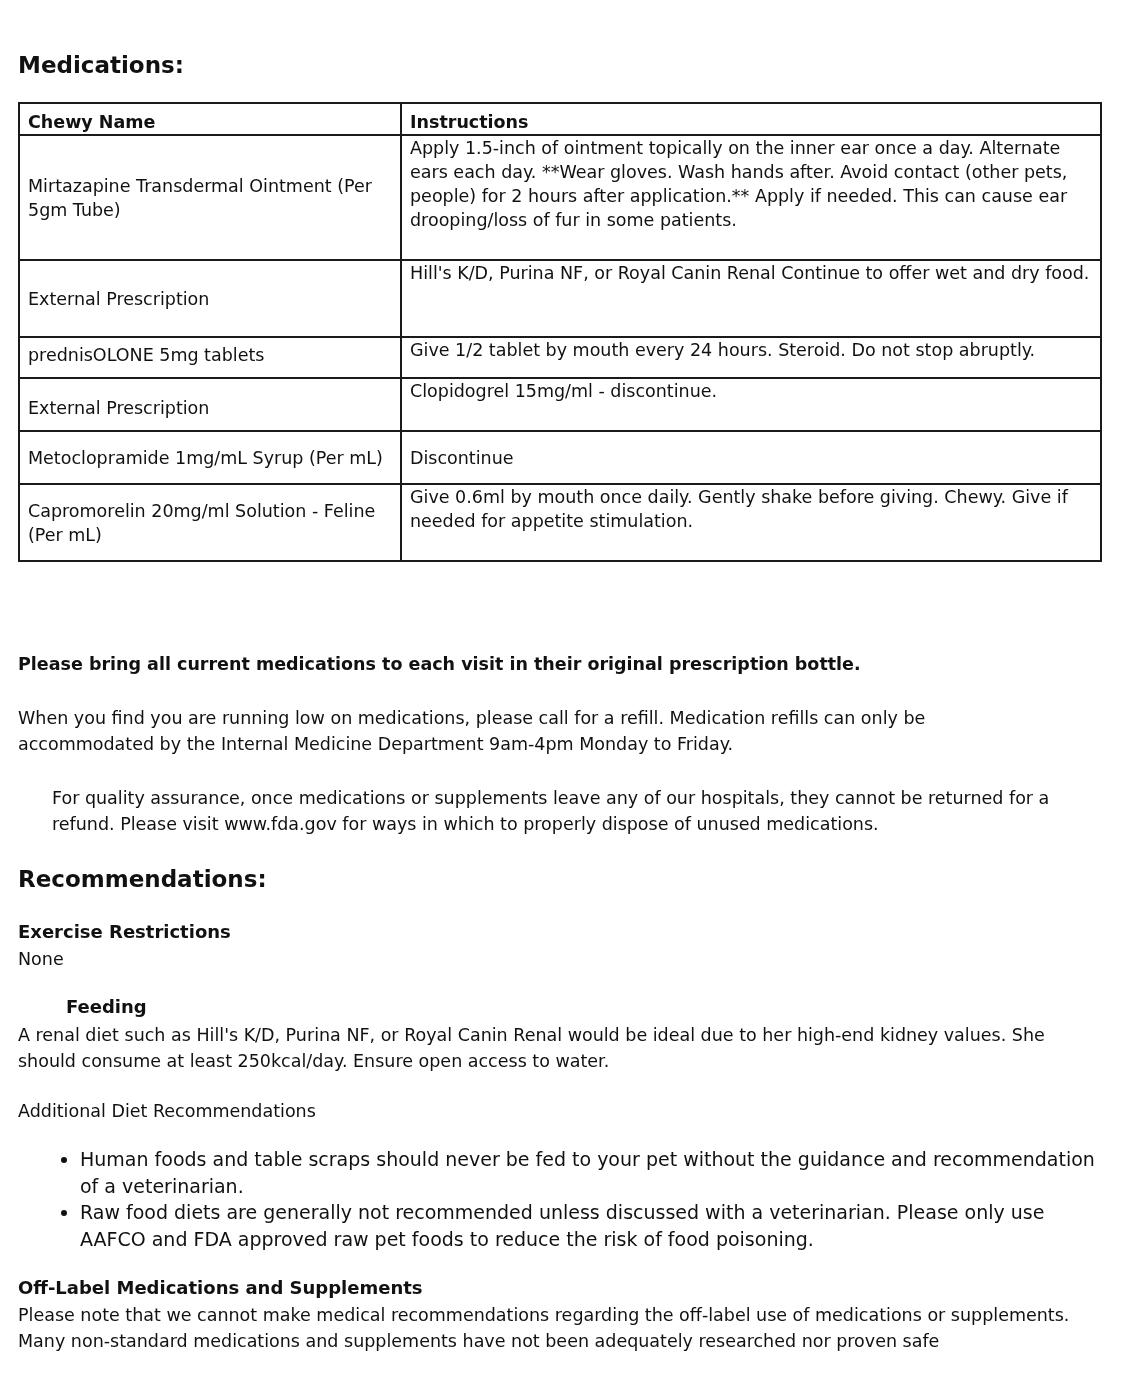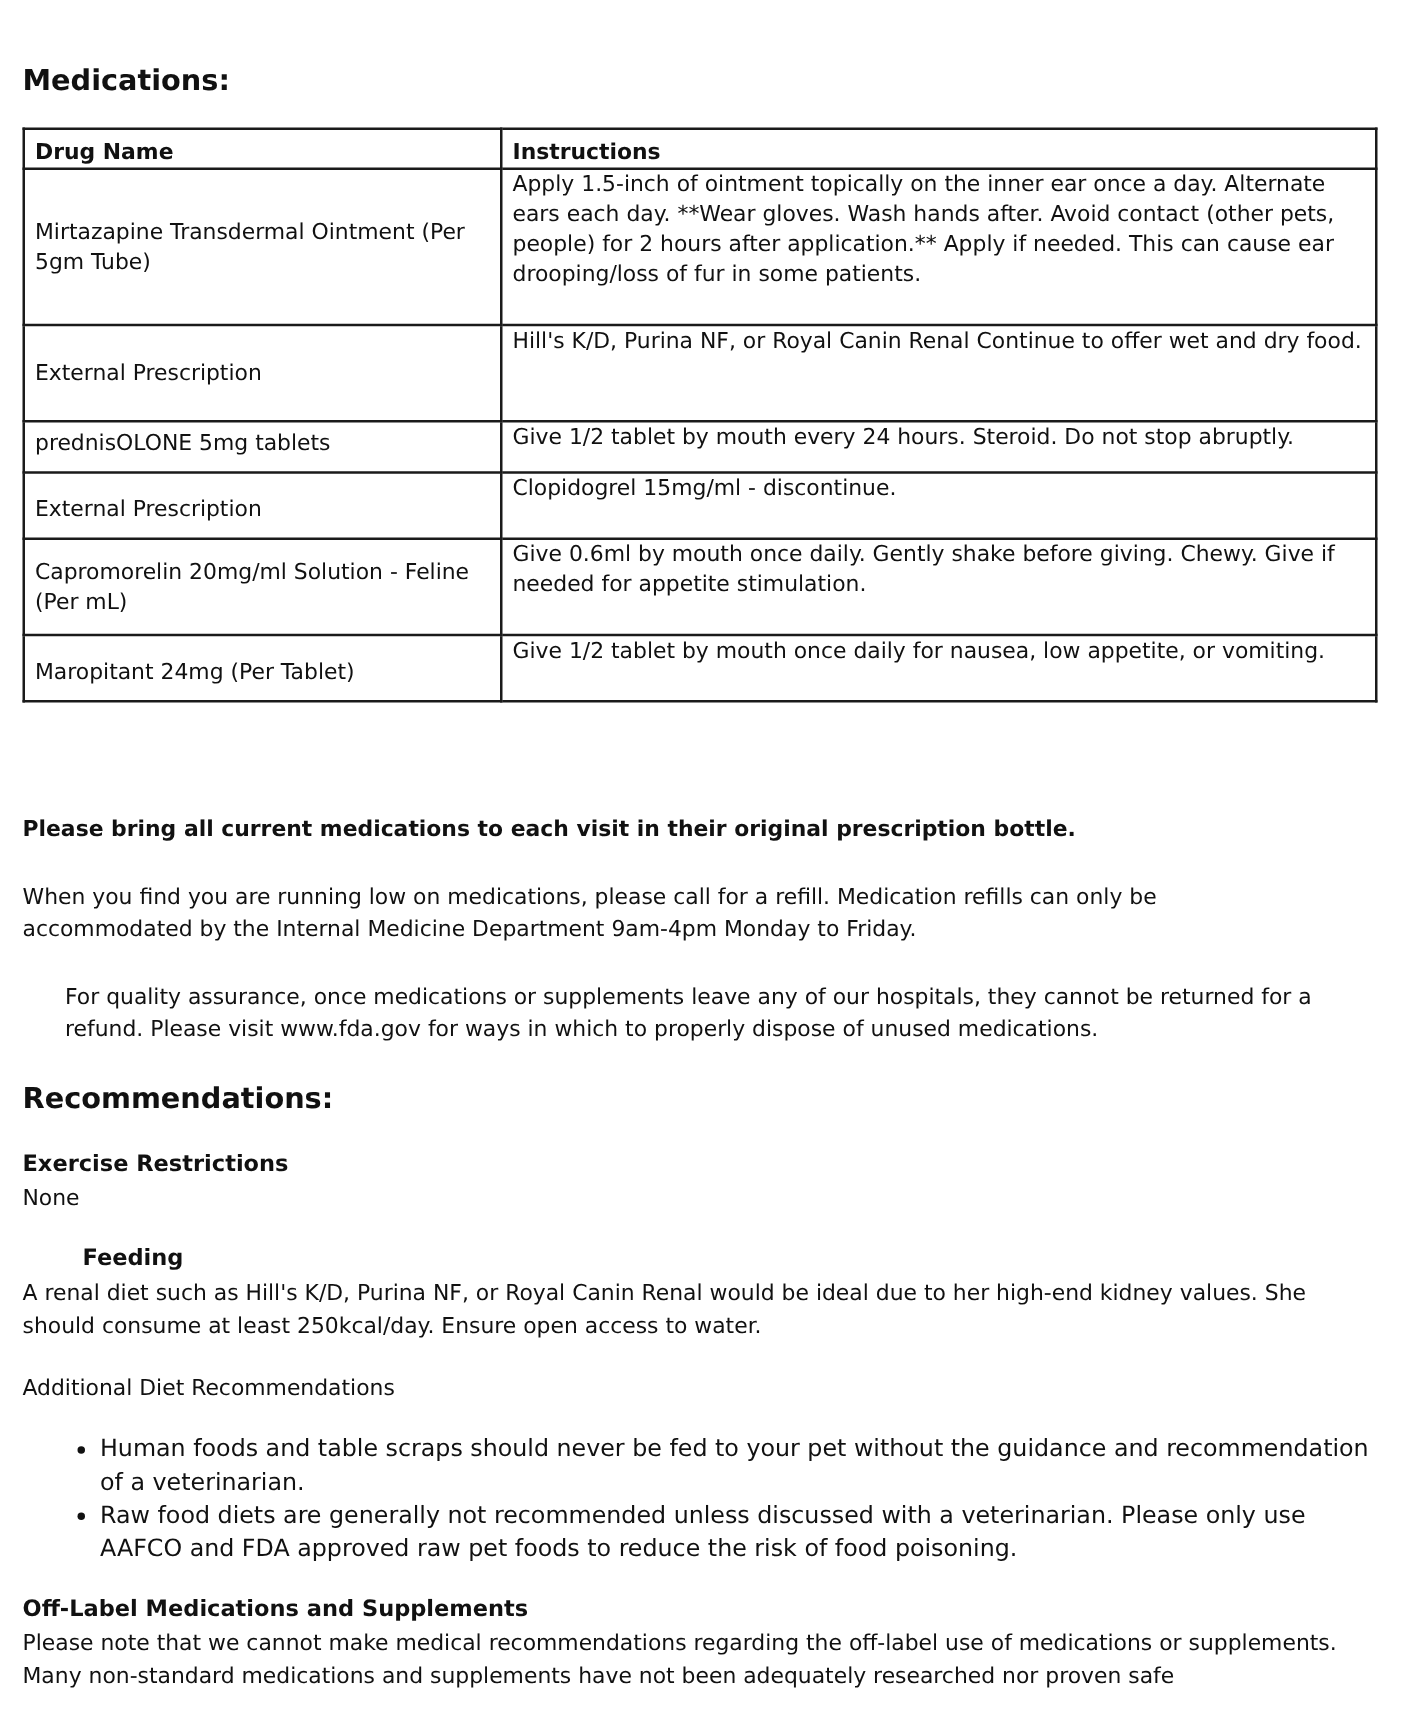--- a/index.html
+++ b/index.html
@@ -37,48 +37,48 @@
 
   <h2 style="top:52px;">Medications:</h2>
 
   <table class="meds">
     <colgroup>
         <col class="c1">
         <col class="c2">
       </colgroup>
     <thead>
       <tr>
-        <th>Drug Name</th>
+        <th>Chewy Name</th>
         <th>Instructions</th>
       </tr>
     </thead>
     <tbody>
       <tr style="height:125px;">
         <td class="drug">Mirtazapine Transdermal Ointment (Per 5gm Tube)</td>
         <td class="instr">Apply 1.5-inch of ointment topically on the inner ear once a day. Alternate ears each day. **Wear gloves. Wash hands after. Avoid contact (other pets, people) for 2 hours after application.**  Apply if needed.  This can cause ear drooping/loss of fur in some patients.</td>
       </tr>
       <tr style="height:77px;">
         <td class="drug">External Prescription</td>
         <td class="instr">Hill's K/D, Purina NF, or Royal Canin Renal Continue to offer wet and dry food.</td>
       </tr>
       <tr style="height:41px;padding-left:43px;">
         <td class="drug" style="vertical-align:bottom;padding-bottom:10px;">prednisOLONE 5mg tablets</td>
         <td class="instr">Give 1/2 tablet by mouth every 24 hours.  Steroid.  Do not stop abruptly.</td>
       </tr>
       <tr style="height:53px;">
         <td class="drug" style="vertical-align:bottom;padding-bottom:10px;">External Prescription</td>
         <td class="instr">Clopidogrel 15mg/ml - discontinue.</td>
       </tr>
+      <tr style="height:53px;">
+        <td class="drug">Metoclopramide 1mg/mL Syrup (Per mL)</td>
+        <td class="drug">Discontinue</td>
+      </tr>
       <tr style="height:77px;">
         <td class="drug">Capromorelin 20mg/ml Solution - Feline (Per mL)</td>
         <td class="instr">Give 0.6ml by mouth once daily. Gently shake before giving. Chewy.  Give if needed for appetite stimulation.</td>
-      </tr>
-      <tr style="height:53px;">
-        <td class="drug" style="vertical-align:bottom;padding-bottom:10px;">Maropitant 24mg (Per Tablet)</td>
-        <td class="instr">Give 1/2 tablet by mouth once daily for nausea, low appetite, or vomiting.</td>
       </tr>
     </tbody>
   </table>
 
   <div class="para bold" style="top:651px;">Please bring all current medications to each visit in their original prescription bottle.</div>
   <div class="para" style="top:705px; width:960px;">When you find you are running low on medications, please call for a refill.  Medication refills can only be accommodated by the Internal Medicine Department 9am-4pm Monday to Friday.</div>
   <div class="para" style="top:785px; width:1050px;margin-left:34px;">For quality assurance, once medications or supplements leave any of our hospitals, they cannot be returned for a refund.  Please visit www.fda.gov for ways in which to properly dispose of unused medications.</div>
 
   <h2 style="top:866px;">Recommendations:</h2>
 

